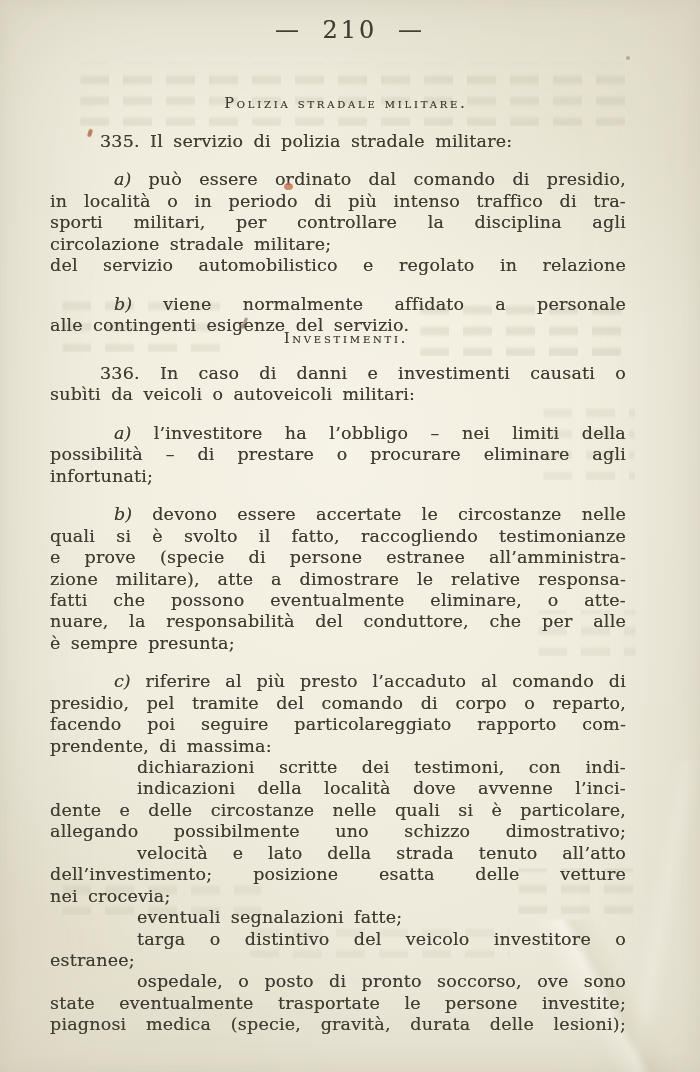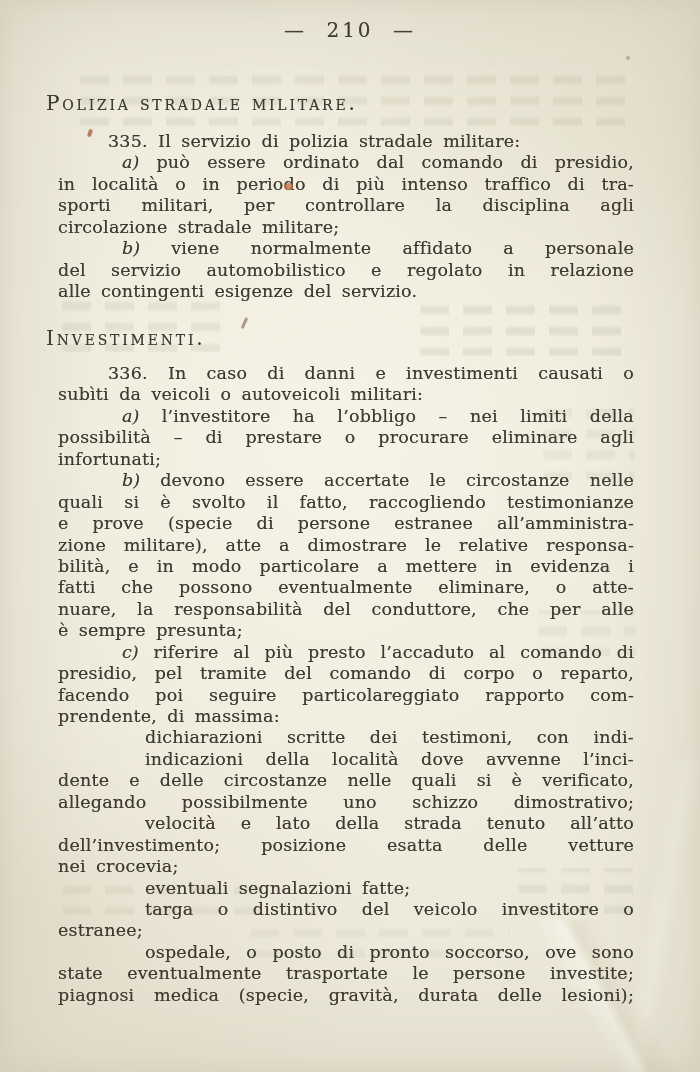--- a/index.html
+++ b/index.html
@@ -23,54 +23,55 @@
     content: "";
     position: absolute; inset: 0;
     box-shadow: inset 0 0 120px rgba(138,126,92,.22), inset 0 0 20px rgba(150,140,105,.10);
     pointer-events: none;
   }
 
   .pagenum {
     position: absolute;
     left: 0; top: 17px; width: 700px;
     text-align: center;
-    font-size: 20px;
+    font-size: 24px;
     letter-spacing: 3px;
     word-spacing: 10px;
     line-height: 26px;
     text-shadow: 0 0 .5px rgba(62,58,49,.5);
   }
 
   .heading {
     position: absolute;
-    left: 46px; width: 576px;
+    left: 58px; width: 576px;
+    text-align: center;
     font-variant: small-caps;
-    font-size: 20px;
+    font-size: 14px;
     letter-spacing: 2.8px;
     line-height: 24px;
     text-shadow: 0 0 .5px rgba(62,58,49,.55);
   }
   .heading1 { top: 91px; }
   .heading2 { top: 326px; }
 
   .textblock {
     position: absolute;
-    left: 58px; width: 576px;
+    left: 50px; width: 576px;
     font-size: 17.5px;
     letter-spacing: .2px;
     word-spacing: 4.5px;
     text-shadow: 0 0 .55px rgba(62,58,49,.6);
   }
   .sec-0 { top: 131px; }
   .sec-1 { top: 363px; }
 
   .line { height: 21.45px; line-height: 21.45px; white-space: nowrap; }
   .line.just { white-space: normal; text-align: justify; text-align-last: justify; }
   .ind1 { padding-left: 50px; }
-  .ind2 { padding-left: 64px; }
+  .ind2 { padding-left: 64px; margin-top: 17px; }
   .ind3 { padding-left: 87px; }
   .mk { font-style: italic; letter-spacing: 0; }
 
   
   .bleed {
     position: absolute;
     background: repeating-linear-gradient(0deg, rgba(148,146,116,.85) 0 8px, rgba(148,146,116,0) 8px 21px);
     -webkit-mask-image: repeating-linear-gradient(90deg, #000 0 29px, transparent 29px 43px);
     mask-image: repeating-linear-gradient(90deg, #000 0 29px, transparent 29px 43px);
     opacity: .16;
@@ -128,48 +129,47 @@
   <div class="pagenum">— 210 —</div>
 
   <div class="heading heading1">Polizia stradale militare.</div>
 
   <div class="textblock sec-0">
       <div class="line ind1">335. Il servizio di polizia stradale militare:</div>
       <div class="line ind2 just"><i class="mk">a)</i> può essere ordinato dal comando di presidio,</div>
       <div class="line just">in località o in periodo di più intenso traffico di tra-</div>
       <div class="line just">sporti militari, per controllare la disciplina agli</div>
       <div class="line">circolazione stradale militare;</div>
+      <div class="line just">del servizio automobilistico e regolato in relazione</div>
       <div class="line ind2 just"><i class="mk">b)</i> viene normalmente affidato a personale</div>
-      <div class="line just">del servizio automobilistico e regolato in relazione</div>
       <div class="line">alle contingenti esigenze del servizio.</div>
     </div>
 
   <div class="heading heading2">Investimenti.</div>
 
   <div class="textblock sec-1">
       <div class="line ind1 just">336. In caso di danni e investimenti causati o</div>
       <div class="line">subìti da veicoli o autoveicoli militari:</div>
       <div class="line ind2 just"><i class="mk">a)</i> l’investitore ha l’obbligo – nei limiti della</div>
       <div class="line just">possibilità – di prestare o procurare eliminare agli</div>
       <div class="line">infortunati;</div>
       <div class="line ind2 just"><i class="mk">b)</i> devono essere accertate le circostanze nelle</div>
       <div class="line just">quali si è svolto il fatto, raccogliendo testimonianze</div>
       <div class="line just">e prove (specie di persone estranee all’amministra-</div>
       <div class="line just">zione militare), atte a dimostrare le relative responsa-</div>
-      <div class="line just">bilità, e in modo particolare a mettere in evidenza i</div>
       <div class="line just">fatti che possono eventualmente eliminare, o atte-</div>
       <div class="line just">nuare, la responsabilità del conduttore, che per alle</div>
       <div class="line">è sempre presunta;</div>
       <div class="line ind2 just"><i class="mk">c)</i> riferire al più presto l’accaduto al comando di</div>
       <div class="line just">presidio, pel tramite del comando di corpo o reparto,</div>
       <div class="line just">facendo poi seguire particolareggiato rapporto com-</div>
       <div class="line">prendente, di massima:</div>
       <div class="line ind3 just">dichiarazioni scritte dei testimoni, con indi-</div>
       <div class="line ind3 just">indicazioni della località dove avvenne l’inci-</div>
-      <div class="line just">dente e delle circostanze nelle quali si è verificato,</div>
+      <div class="line just">dente e delle circostanze nelle quali si è particolare,</div>
       <div class="line just">allegando possibilmente uno schizzo dimostrativo;</div>
       <div class="line ind3 just">velocità e lato della strada tenuto all’atto</div>
       <div class="line just">dell’investimento; posizione esatta delle vetture</div>
       <div class="line">nei crocevia;</div>
       <div class="line ind3">eventuali segnalazioni fatte;</div>
       <div class="line ind3 just">targa o distintivo del veicolo investitore o</div>
       <div class="line">estranee;</div>
       <div class="line ind3 just">ospedale, o posto di pronto soccorso, ove sono</div>
       <div class="line just">state eventualmente trasportate le persone investite;</div>
       <div class="line just">piagnosi medica (specie, gravità, durata delle lesioni);</div>

